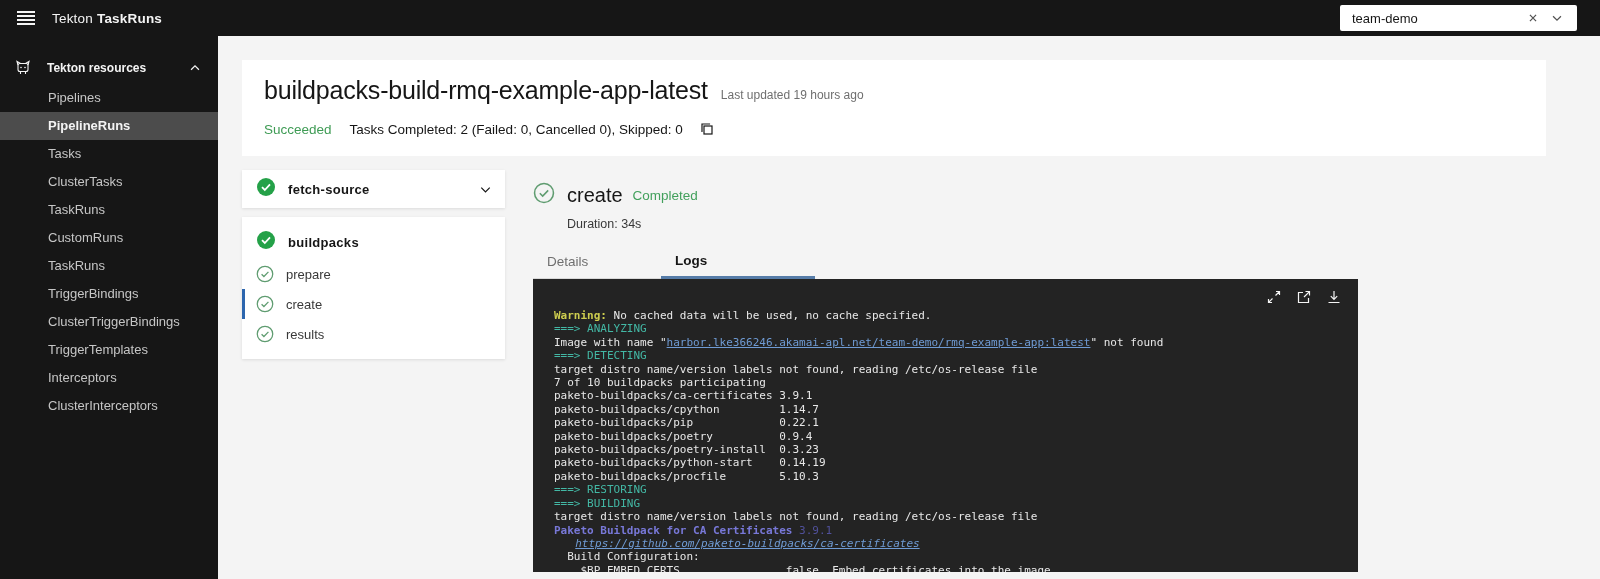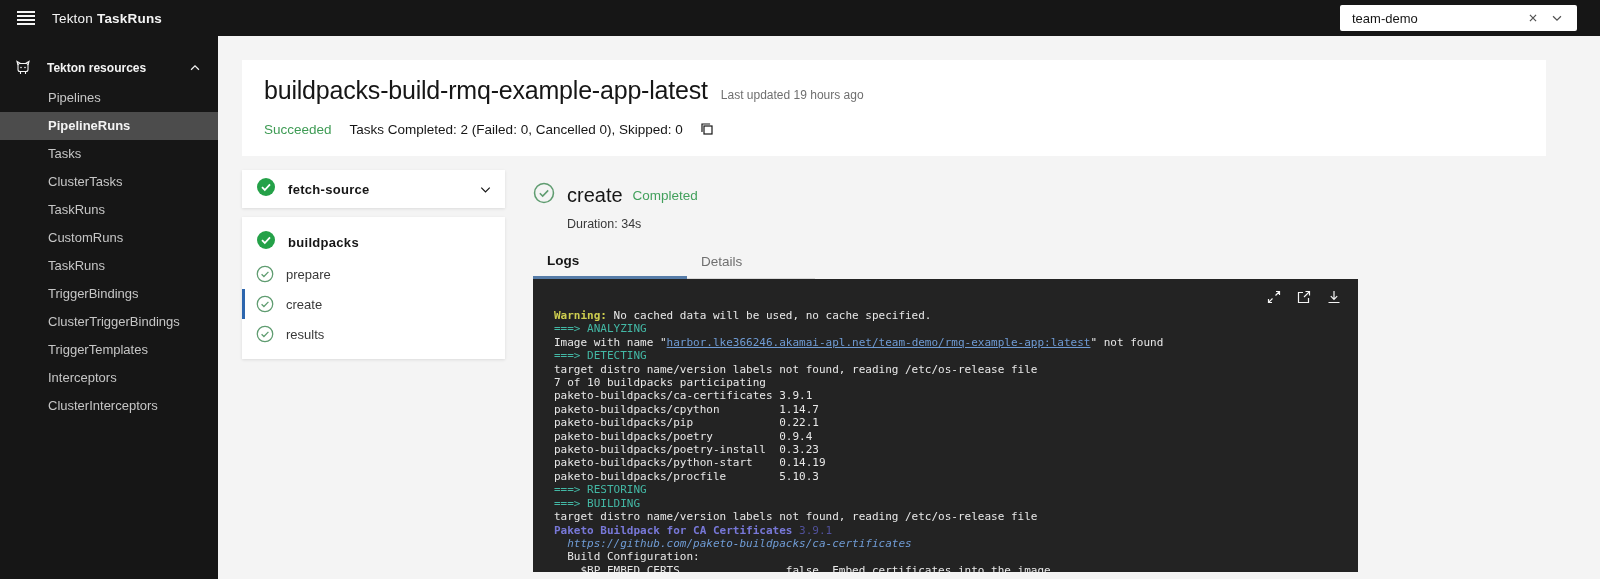--- a/index.html
+++ b/index.html
@@ -82,21 +82,21 @@
   .log-panel { position:absolute; left:315px; top:243px; width:825px; height:293px;
                background:#232323; overflow:hidden; }
   .log-toolbar { position:absolute; top:6px; right:12px; display:flex; gap:6px; }
   .log-tool { width:24px; height:24px; display:flex; align-items:center;
               justify-content:center; cursor:pointer; color:#f4f4f4; }
   .log-content { padding:30px 0 0 21px; font-family:"DejaVu Sans Mono", monospace;
                  font-size:11px; line-height:13.4px; color:#e8e8e8; white-space:pre; }
   .lg-warn    { color:#cdcd4f; font-weight:bold; }
   .lg-section { color:#43b8a5; }
   .lg-link    { color:#6f9bd4; text-decoration:underline; }
-  .lg-link-em { color:#6f9bd4; font-style:italic; }
+  .lg-link-em { color:#6f9bd4; text-decoration:underline; font-style:italic;margin-left:8px; }
   .lg-bptitle { color:#7878d8; font-weight:bold; }
   .lg-bpver   { color:#50509a; }
 </style>
 </head>
 <body>
 
 <div class="topbar">
   <div class="hamburger">
     <span class="bars">
         <i></i>
@@ -242,22 +242,22 @@
         <svg width="22" height="22" viewBox="0 0 20 20" fill="none" stroke="#5f9c70" stroke-width="1.4">
           <circle cx="10" cy="10" r="8.6"></circle>
           <path d="M6.2 10.2 L8.8 12.8 L13.8 7.6"></path>
         </svg>
       </span>
       <span class="detail-title">create</span>
       <span class="detail-status">Completed</span>
     </div>
     <div class="detail-duration">Duration: 34s</div>
     <div class="tabs">
+      <div class="tab t1">Details</div>
       <div class="tab t0 selected">Logs</div>
-      <div class="tab t1">Details</div>
     </div>
   </div>
 
   <div class="log-panel">
     <div class="log-toolbar">
       <span class="log-tool">
         <svg width="16" height="16" viewBox="0 0 16 16" fill="none" stroke="currentColor" stroke-width="1.2">
           <path d="M9.5 6.5 L13.5 2.5 M10 2.5 L13.5 2.5 L13.5 6"></path>
           <path d="M6.5 9.5 L2.5 13.5 M2.5 10 L2.5 13.5 L6 13.5"></path>
         </svg>

